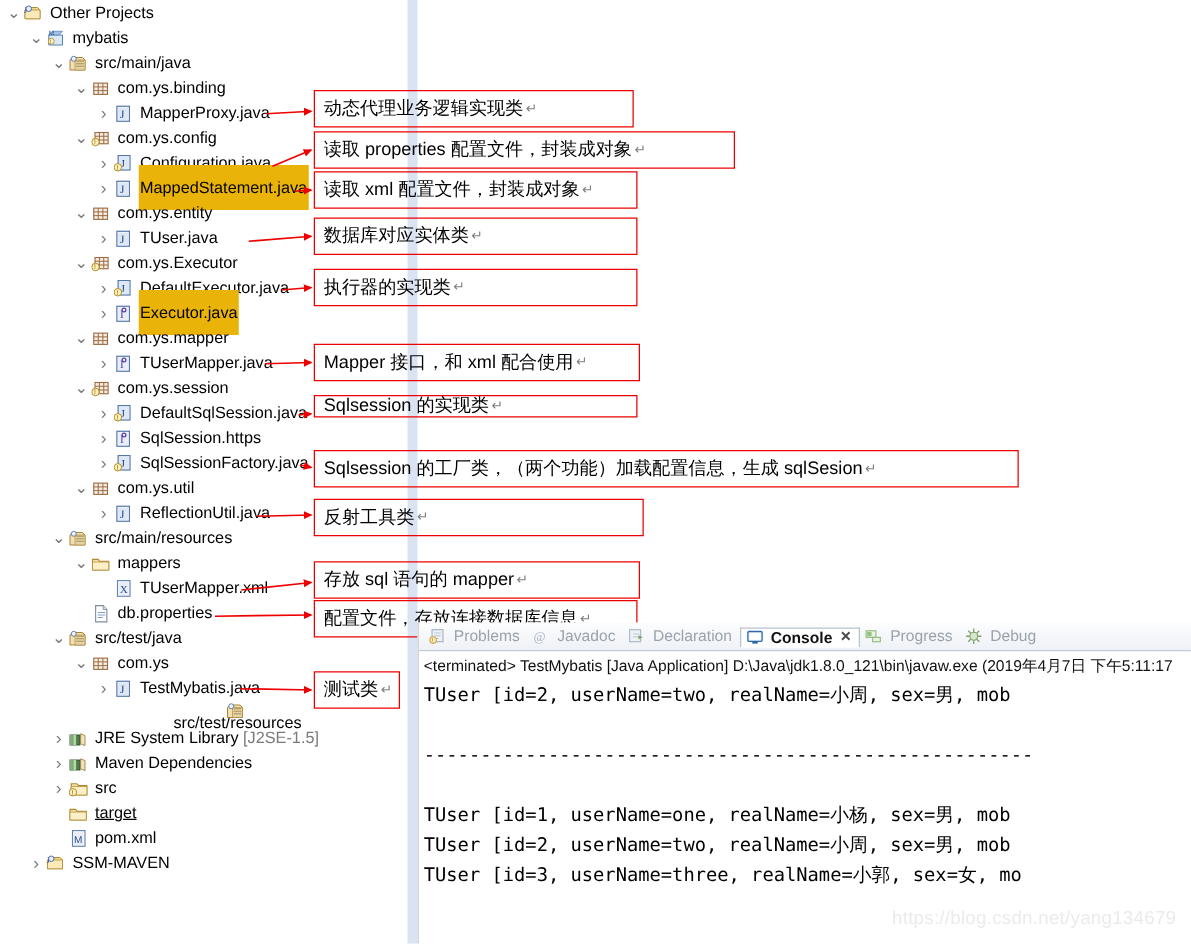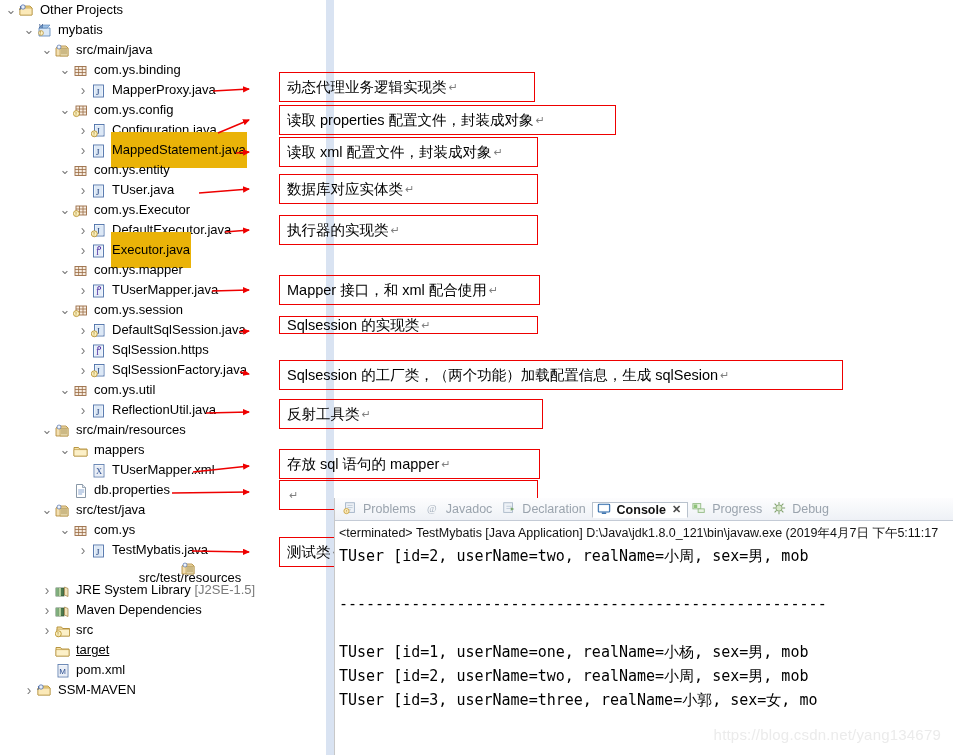--- a/index.html
+++ b/index.html
@@ -72,21 +72,20 @@
     background: transparent;
     color: #000000;
     font-size: 14.5px;
     line-height: 1;
     display: flex;
     align-items: center;
     padding-left: 7px;
     box-sizing: border-box;
     white-space: nowrap;
     font-family: "Liberation Sans", sans-serif;
-    margin-left: 28px;
   }
   .ann .pm { color: #808080; font-size: 11px; margin-left: 2px; }
 
   
   #console {
     position: absolute;
     left: 334px; top: 498px;
     width: 619px; height: 257px;
     background: #ffffff;
     border-left: 1px solid #c8c8c8;
@@ -97,21 +96,21 @@
     position: relative;
     height: 22px;
     background: linear-gradient(#fdfdfe, #eef1f6);
     border-bottom: 1px solid #c4cbd6;
     display: flex;
     align-items: center;
     font-size: 12.5px;
     padding-left: 4px;
   }
   .ctab {
-    display: flex; align-items: center;
+    display: flex; 
     height: 14px;
     padding: 0 6px 0 4px;
     color: #9aa3ad;
     white-space: nowrap;
   }
   .ctab.active {
     color: #111111;
     background: #ffffff;
     border-top: 1px solid #b9c2cd;
     border-left: 1px solid #b9c2cd;
@@ -616,20 +615,21 @@
       </div>
       <div class="ann" id="ann-reflectionutil" style="left: 251px; top: 399px; width: 264px; height: 30px;">
         <span>反射工具类</span>
         <span class="pm">↵</span>
       </div>
       <div class="ann" id="ann-tusermapperxml" style="left: 251px; top: 449px; width: 261px; height: 30px;">
         <span>存放 sql 语句的 mapper</span>
         <span class="pm">↵</span>
       </div>
       <div class="ann" id="ann-dbproperties" style="left: 251px; top: 480px; width: 259px; height: 30px;">
+        <span>配置文件，存放连接数据库信息</span>
         <span class="pm">↵</span>
       </div>
       <div class="ann" id="ann-testmybatis" style="left: 251px; top: 537px; width: 69px; height: 30px;">
         <span>测试类</span>
         <span class="pm">↵</span>
       </div>
     </div>
 
   <div id="console">
     <div id="tabbar">

